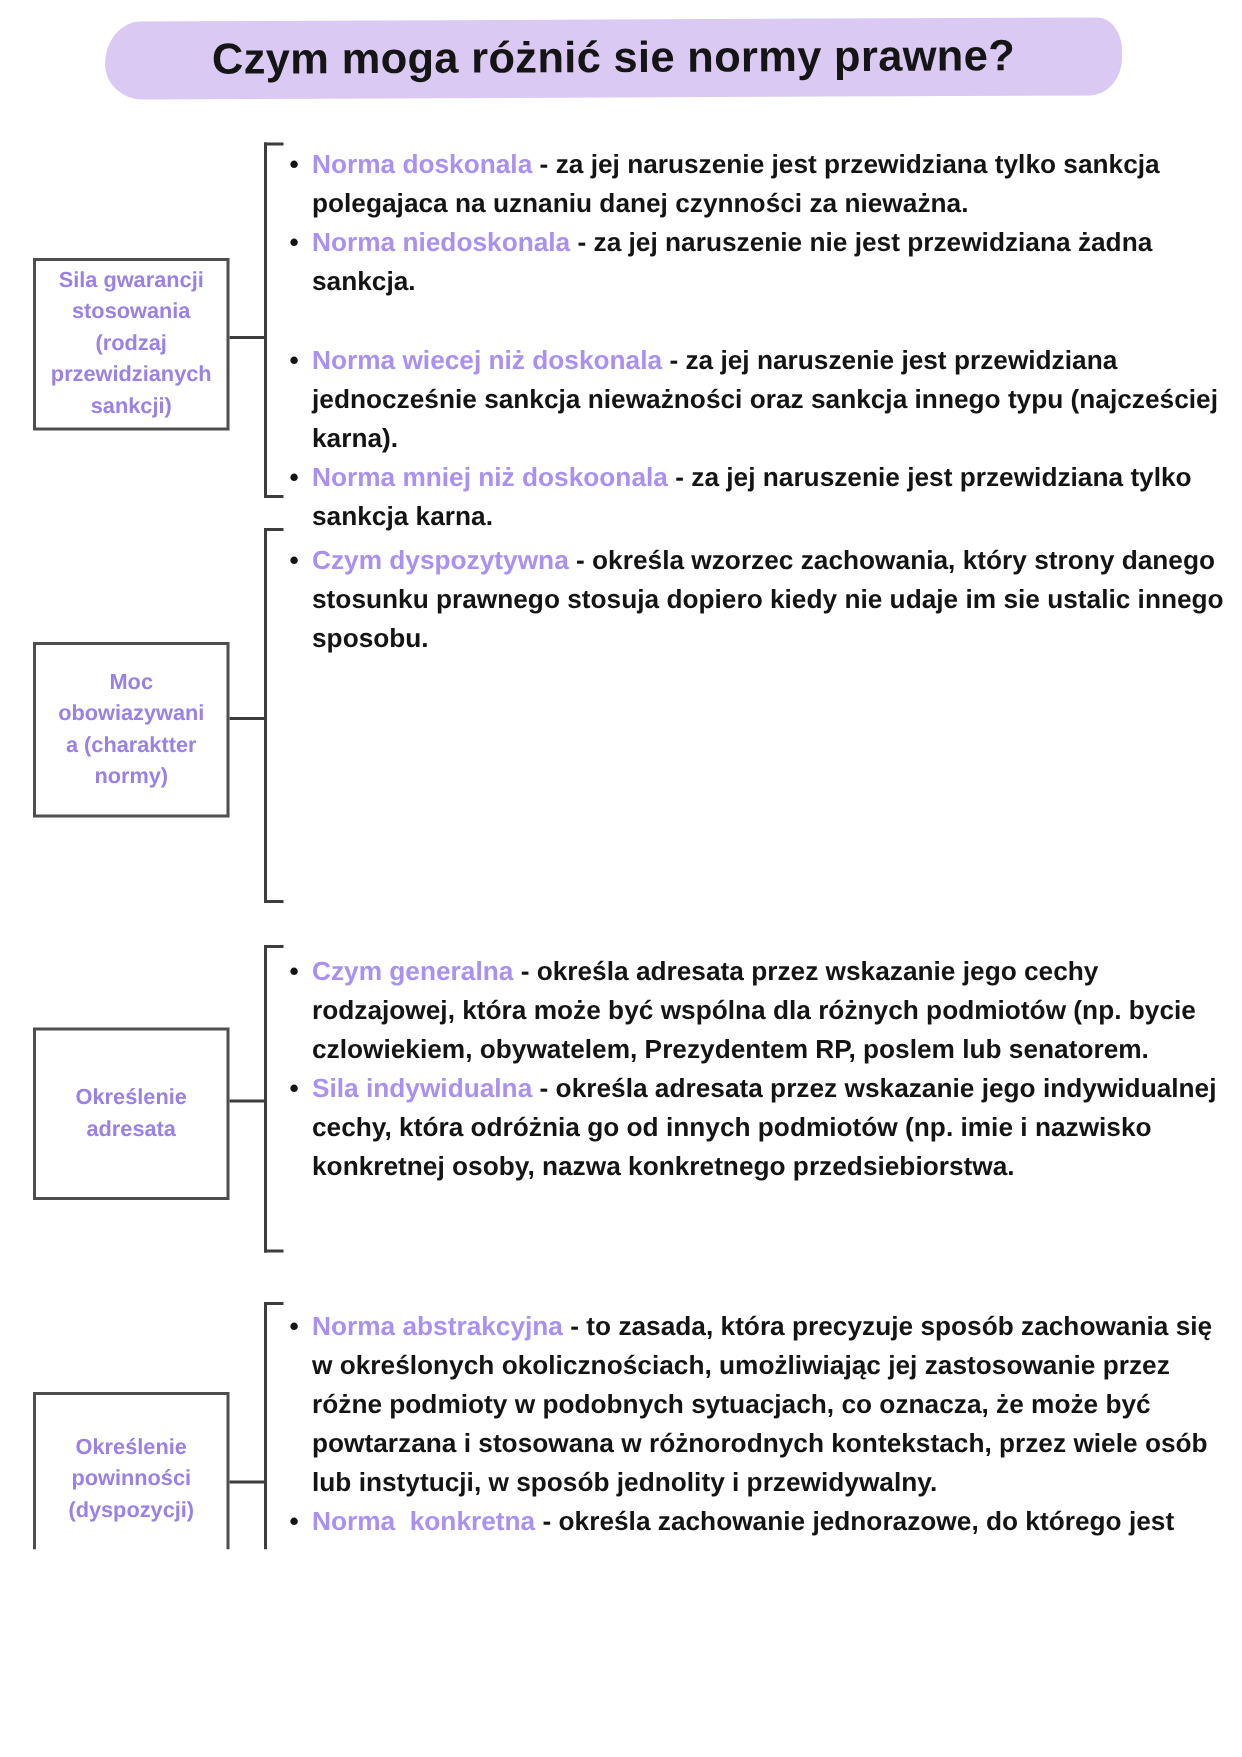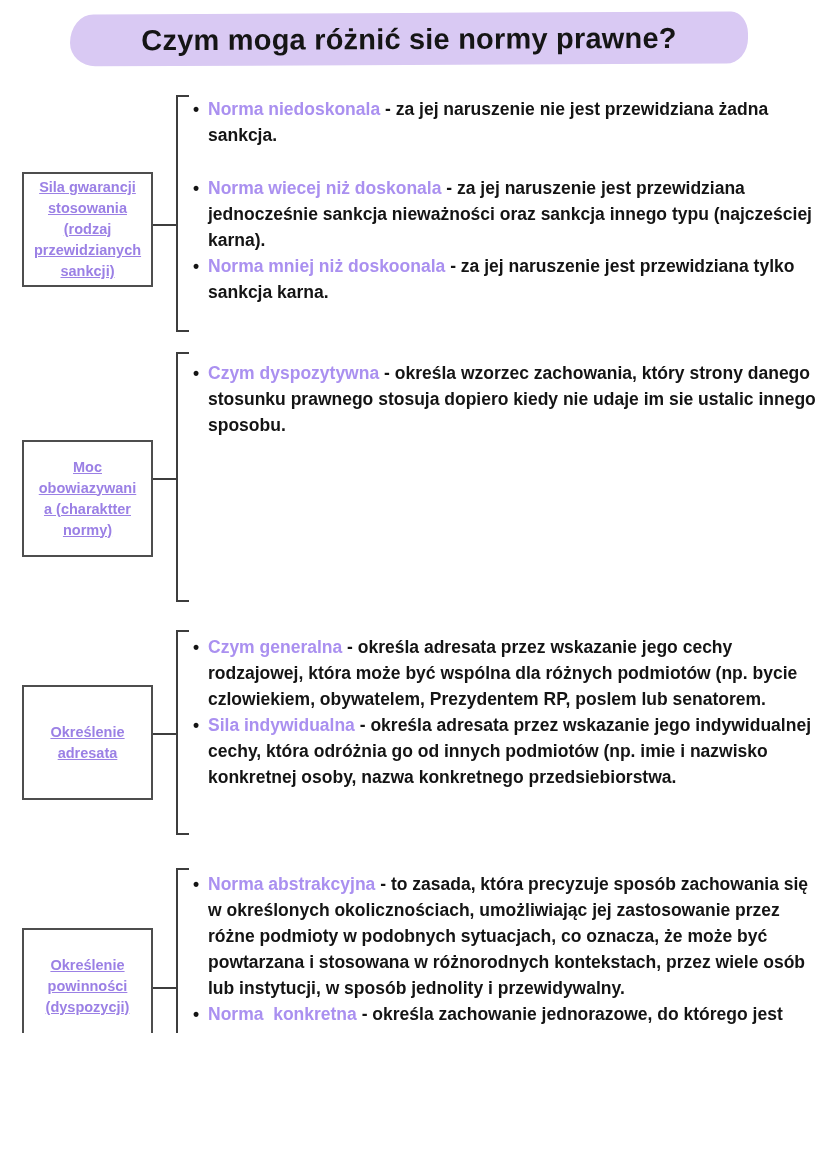--- a/index.html
+++ b/index.html
@@ -20,21 +20,21 @@
     font-family:"Liberation Sans", sans-serif;font-weight:700;
   }
   
   .cat-box{
     position:absolute;left:22px;width:131px;box-sizing:border-box;
     border:2px solid #4e4e4e;background:#ffffff;
     display:flex;align-items:center;justify-content:center;
   }
   .cat-label{
     white-space:pre-line;text-align:center;
-    font-size:14.5px;line-height:21px;color:#9b80e5;text-decoration:underline;
+    font-size:14.5px;line-height:21px;color:#9b80e5;
   }
   
   .connector{
     position:absolute;left:153px;width:23px;height:0;
     border-top:2px solid #3d3d3d;
   }
   .bracket{
     position:absolute;left:176px;width:13px;box-sizing:border-box;
     border-left:2px solid #3d3d3d;
     border-top:2px solid #3d3d3d;
@@ -67,28 +67,29 @@
         <div class="cat-label">Sila gwarancji
 stosowania
 (rodzaj
 przewidzianych
 sankcji)</div>
       </div>
       <div class="connector" style="top: 224px;"></div>
       <div class="bracket" style="top: 95px; height: 237px;"></div>
       <div class="items" style="top: 96px;">
         <div class="group">
+          <div class="item"><span class="term">Norma doskonala</span> <span class="desc">- za jej naruszenie jest przewidziana tylko sankcja polegajaca na uznaniu danej czynności za nieważna.</span></div>
           <div class="item"><span class="term">Norma niedoskonala</span> <span class="desc">- za jej naruszenie nie jest przewidziana żadna sankcja.</span></div>
         </div>
         <div class="group gap">
           <div class="item"><span class="term">Norma wiecej niż doskonala</span> <span class="desc">- za jej naruszenie jest przewidziana jednocześnie sankcja nieważności oraz sankcja innego typu (najcześciej karna).</span></div>
           <div class="item"><span class="term">Norma mniej niż doskoonala</span> <span class="desc">- za jej naruszenie jest przewidziana tylko sankcja karna.</span></div>
         </div>
       </div>
-      <div class="cat-box" style="top: 428px; height: 117px; margin-top: 12px;">
+      <div class="cat-box" style="top: 428px; height: 117px;">
         <div class="cat-label">Moc
 obowiazywani
 a (charaktter
 normy)</div>
       </div>
       <div class="connector" style="top: 478px;"></div>
       <div class="bracket" style="top: 352px; height: 250px;"></div>
       <div class="items" style="top: 360px;">
         <div class="group">
           <div class="item"><span class="term">Czym dyspozytywna</span> <span class="desc">- określa wzorzec zachowania, który strony danego stosunku prawnego stosuja dopiero kiedy nie udaje im sie ustalic innego sposobu.</span></div>

